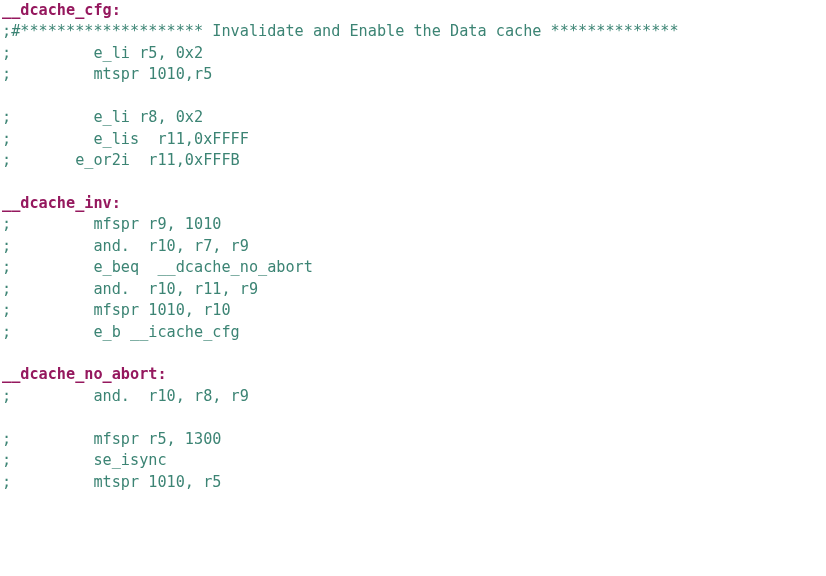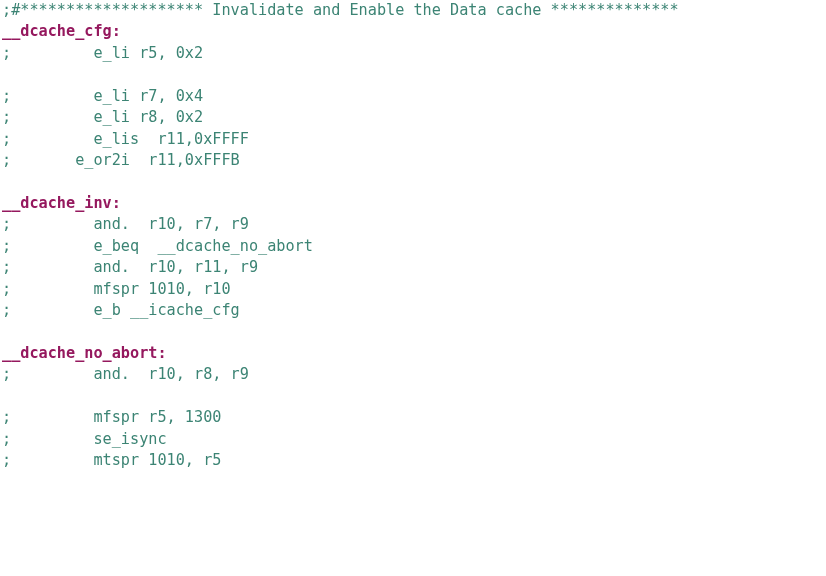--- a/index.html
+++ b/index.html
@@ -41,30 +41,31 @@
     font-weight: bold;
   }
   .tok-blank {
     color: transparent;
   }
 </style>
 </head>
 <body>
 
 <div id="code-view">
+    <div class="code-line"><span class="tok tok-label">__dcache_cfg:</span></div>
     <div class="code-line"><span class="tok tok-comment">;#******************** Invalidate and Enable the Data cache **************</span></div>
-    <div class="code-line"><span class="tok tok-label">__dcache_cfg:</span></div>
     <div class="code-line"><span class="tok tok-comment">;         e_li r5, 0x2</span></div>
+    <div class="code-line"><span class="tok tok-comment">;         mtspr 1010,r5</span></div>
     <div class="code-line"><span class="tok tok-blank"></span></div>
-    <div class="code-line"><span class="tok tok-comment">;         e_li r7, 0x4</span></div>
     <div class="code-line"><span class="tok tok-comment">;         e_li r8, 0x2</span></div>
     <div class="code-line"><span class="tok tok-comment">;         e_lis  r11,0xFFFF</span></div>
     <div class="code-line"><span class="tok tok-comment">;       e_or2i  r11,0xFFFB</span></div>
     <div class="code-line"><span class="tok tok-blank"></span></div>
     <div class="code-line"><span class="tok tok-label">__dcache_inv:</span></div>
+    <div class="code-line"><span class="tok tok-comment">;         mfspr r9, 1010</span></div>
     <div class="code-line"><span class="tok tok-comment">;         and.  r10, r7, r9</span></div>
     <div class="code-line"><span class="tok tok-comment">;         e_beq  __dcache_no_abort</span></div>
     <div class="code-line"><span class="tok tok-comment">;         and.  r10, r11, r9</span></div>
     <div class="code-line"><span class="tok tok-comment">;         mfspr 1010, r10</span></div>
     <div class="code-line"><span class="tok tok-comment">;         e_b __icache_cfg</span></div>
     <div class="code-line"><span class="tok tok-blank"></span></div>
     <div class="code-line"><span class="tok tok-label">__dcache_no_abort:</span></div>
     <div class="code-line"><span class="tok tok-comment">;         and.  r10, r8, r9</span></div>
     <div class="code-line"><span class="tok tok-blank"></span></div>
     <div class="code-line"><span class="tok tok-comment">;         mfspr r5, 1300</span></div>

